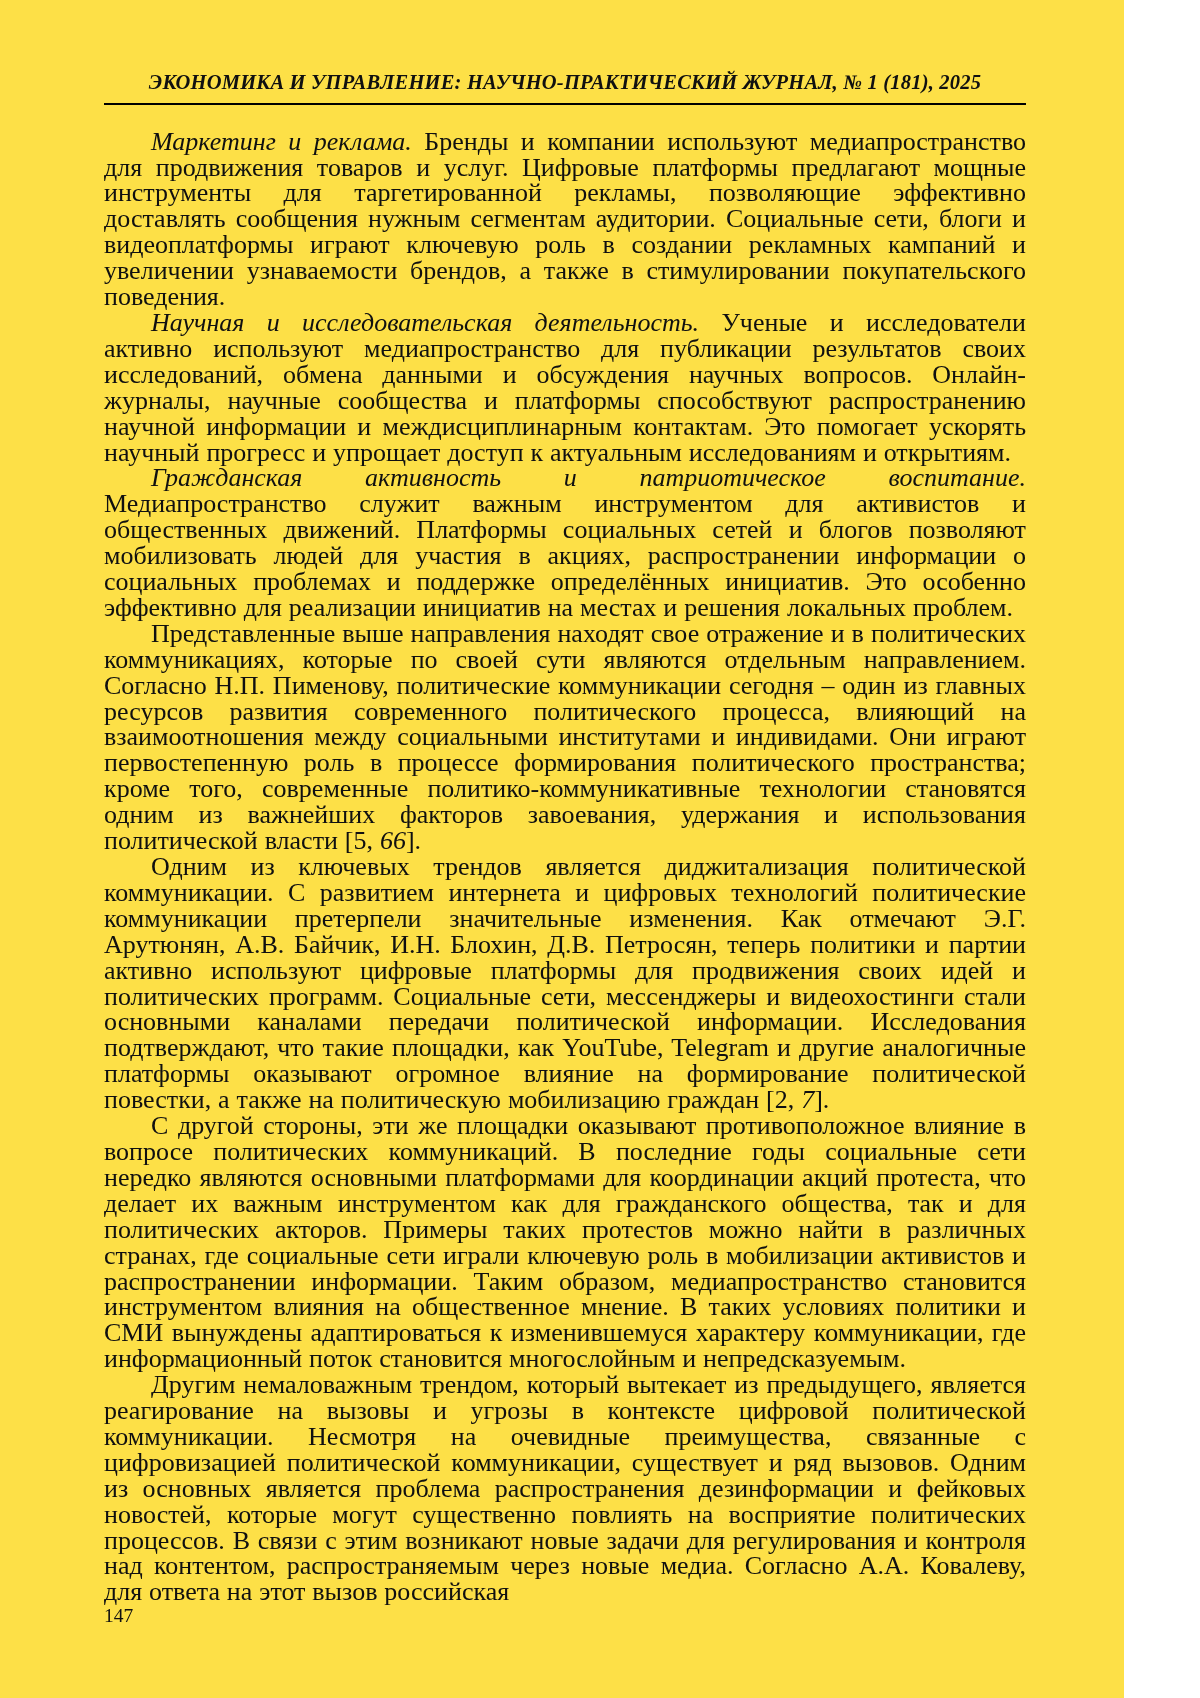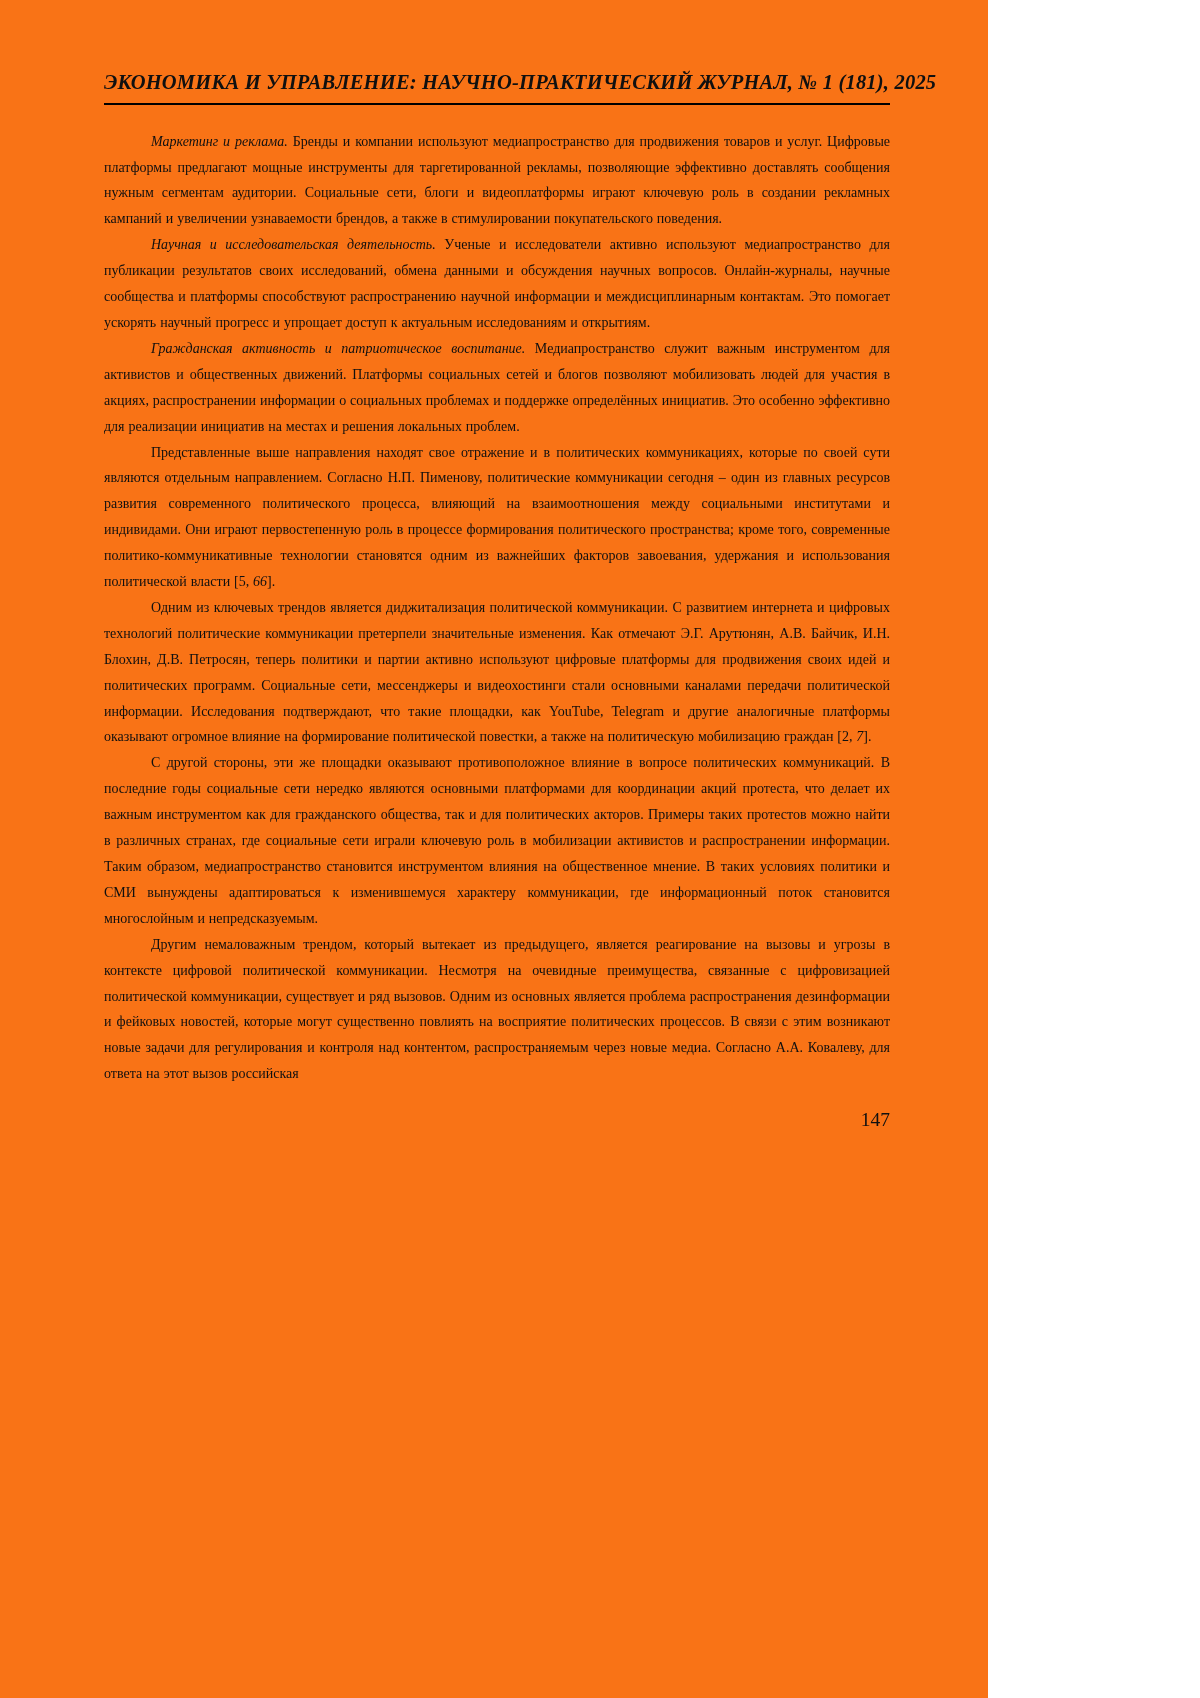--- a/index.html
+++ b/index.html
@@ -2,25 +2,25 @@
 <html lang="ru"><head>
 <meta charset="utf-8">
 <style>
   html, body {
     margin: 0;
     padding: 0;
     background: #ffffff;
   }
   .page {
     position: relative;
-    width: 988px;
+    width: 1124px;
     height: 1698px;
     box-sizing: border-box;
     padding: 70px 98px 4px 104px;
-    background: #f97316;
+    background: #fde047;
     color: #101010;
     font-family: "Liberation Serif", "DejaVu Serif", serif;
   }
   .page-header {
     margin-bottom: 0;
   }
   .header-title {
     text-align: center;
     font-style: italic;
     font-weight: bold;
@@ -38,31 +38,30 @@
   .article-body {
     margin-top: 24px;
     hyphens: auto;
     -webkit-hyphens: auto;
   }
   .para {
     margin: 0;
     padding: 0;
     text-align: justify;
     text-indent: 47px;
-    font-size: 14px;
+    font-size: 26px;
     line-height: 25.9px;
     word-spacing: 0.4px;
   }
   .it {
     font-style: italic;
   }
   .page-footer {
-    text-align: right;
+    text-align: left;
     font-size: 19.5px;
-    margin-top: 22px;
   }
 </style>
 </head>
 <body>
 
 <div class="page">
 
   <header class="page-header">
     <div class="header-title">ЭКОНОМИКА И УПРАВЛЕНИЕ: НАУЧНО-ПРАКТИЧЕСКИЙ ЖУРНАЛ, № 1 (181), 2025</div>
     <div class="header-rule"></div>

